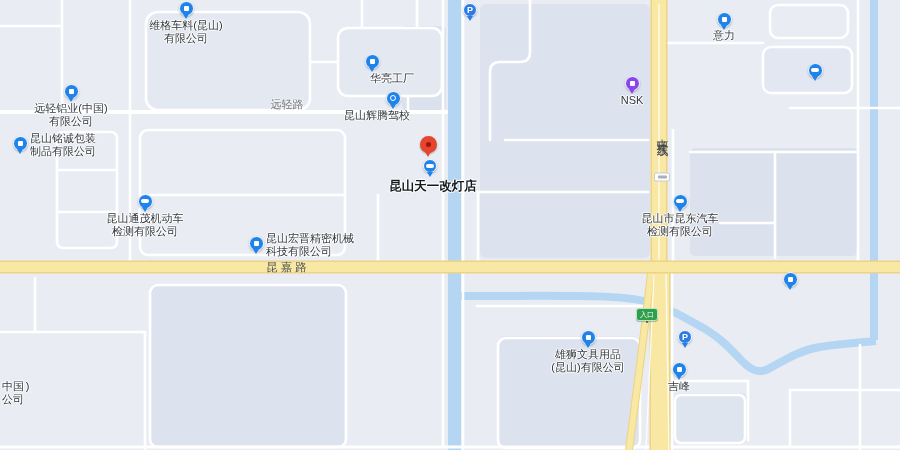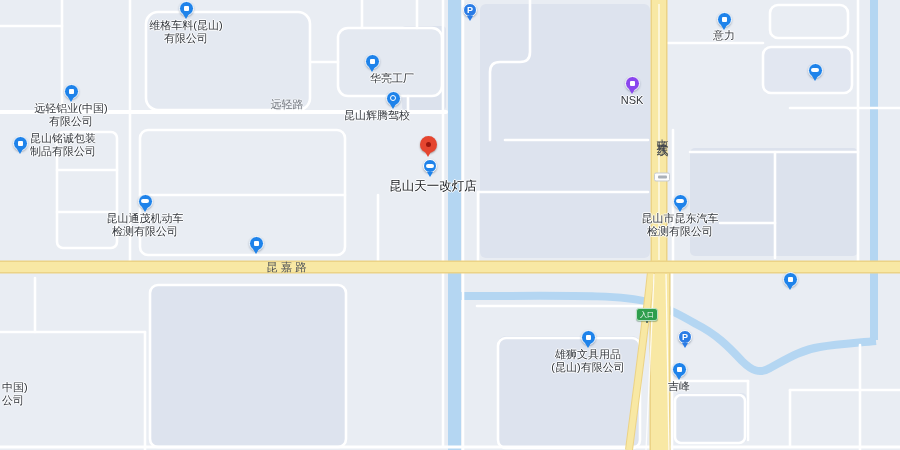--- a/index.html
+++ b/index.html
@@ -31,21 +31,21 @@
     white-space:pre-line;
     text-shadow:-1px 0 0 #fff,1px 0 0 #fff,0 -1px 0 #fff,0 1px 0 #fff,0 0 2px #fff;
   }
   .mode-below{transform:translateX(-50%);text-align:center;}
   .mode-right{text-align:left;}
   
   .dest-pin{position:absolute;width:17px;height:17px;border-radius:50%;box-shadow:0 1px 2px rgba(60,20,10,.4);display:flex;align-items:center;justify-content:center;}
   .dest-pin-dot{width:5px;height:5px;border-radius:50%;}
   .dest-pin-tail{position:absolute;left:50%;top:14px;transform:translateX(-50%);width:0;height:0;
     border-left:4.5px solid transparent;border-right:4.5px solid transparent;border-top:7px solid #e5452f;}
-  .dest-label{position:absolute;transform:translateX(-50%);font-size:12.5px;font-weight:normal;color:#15181c;
+  .dest-label{position:absolute;transform:translateX(-50%);font-size:12.5px;font-weight:bold;color:#15181c;
     text-shadow:-1px 0 0 #fff,1px 0 0 #fff,0 -1px 0 #fff,0 1px 0 #fff,0 0 2px #fff;white-space:nowrap;}
   
   .road-label-h{position:absolute;transform:translate(-50%,-50%);font-size:11px;color:#70757d;white-space:nowrap;
     text-shadow:-1px 0 0 #f2f4f7,1px 0 0 #f2f4f7,0 -1px 0 #f2f4f7,0 1px 0 #f2f4f7;}
   .road-label-main{position:absolute;transform:translate(-50%,-50%);font-size:11.5px;color:#4a4e55;letter-spacing:3px;white-space:nowrap;
     text-shadow:0 0 2px #f8e8a4;font-family:Liberation Serif, serif;}
   .road-label-v{position:absolute;transform:translateX(-50%);writing-mode:vertical-rl;font-size:11.5px;color:#3f444c;
     letter-spacing:2px;text-shadow:0 0 2px #f8e8a4;}
   .road-shield{position:absolute;transform:translate(-50%,-50%);width:16px;height:9px;background:#fdfdfd;
     border:1px solid #c6cbd2;border-radius:2px;box-sizing:border-box;display:flex;align-items:center;justify-content:center;}
@@ -182,20 +182,22 @@
       <div class="poi-marker" style="left: 137.5px; top: 193.5px; width: 15px; height: 15px; background: rgb(31, 131, 234);">
         <span class="glyph-car"></span>
         <span class="poi-tail" style="border-top-color: rgb(31, 131, 234); top: 12.5px;"></span>
       </div>
       <div class="poi-label mode-below" style="left: 145px; top: 212px;">昆山通茂机动车
 检测有限公司</div>
       <div class="poi-marker" style="left: 248.5px; top: 235.5px; width: 15px; height: 15px; background: rgb(31, 131, 234);">
         <span class="glyph-box"></span>
         <span class="poi-tail" style="border-top-color: rgb(31, 131, 234); top: 12.5px;"></span>
       </div>
+      <div class="poi-label mode-right" style="left: 266px; top: 232px;">昆山宏晋精密机械
+科技有限公司</div>
       <div class="poi-marker" style="left: 624.5px; top: 75.5px; width: 15px; height: 15px; background: rgb(138, 70, 238);">
         <span class="glyph-box"></span>
         <span class="poi-tail" style="border-top-color: rgb(138, 70, 238); top: 12.5px;"></span>
       </div>
       <div class="poi-label mode-below" style="left: 632px; top: 94px;">NSK</div>
       <div class="poi-marker" style="left: 716.5px; top: 11.5px; width: 15px; height: 15px; background: rgb(31, 131, 234);">
         <span class="glyph-box"></span>
         <span class="poi-tail" style="border-top-color: rgb(31, 131, 234); top: 12.5px;"></span>
       </div>
       <div class="poi-label mode-below" style="left: 724px; top: 29px;">意力</div>
@@ -242,17 +244,17 @@
       </div>
       <div class="dest-label" style="left: 433px; top: 178px;">昆山天一改灯店</div>
       <div class="road-label-h" style="left: 287px; top: 104px;">远轻路</div>
       <div class="road-label-main" style="left: 288px; top: 267px;">昆嘉路</div>
       <div class="road-label-v" style="left: 662px; top: 130px;">中环东线</div>
       <div class="road-shield" style="left: 662px; top: 177px;">
         <span class="road-shield-bar"></span>
       </div>
       <div class="entrance-stem" style="left: 647px; top: 318px;"></div>
       <div class="entrance-badge" style="left: 647px; top: 308px; background: rgb(47, 158, 77);">入口</div>
-      <div class="partial-label" style="left: 2px; top: 381px;">中国)
+      <div class="partial-label" style="left: 2px; top: 381px; font-family: Liberation Mono, monospace;">中国)
 公司</div>
     </div>
 
 </div>
 
 </body></html>

